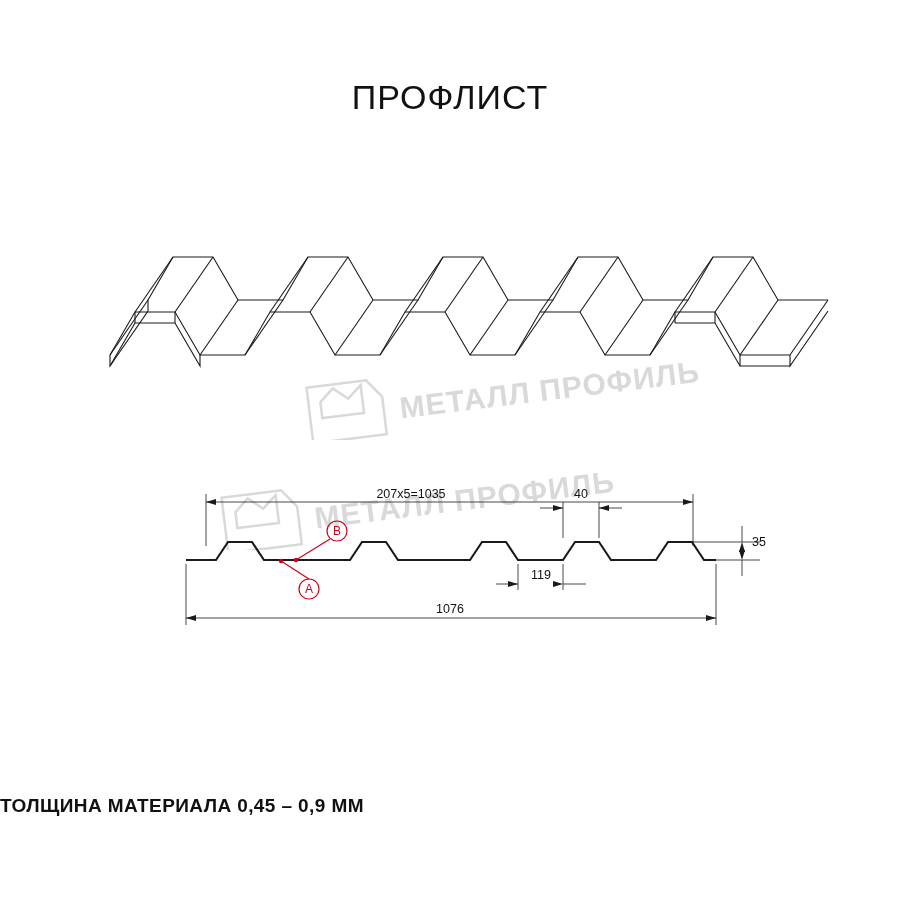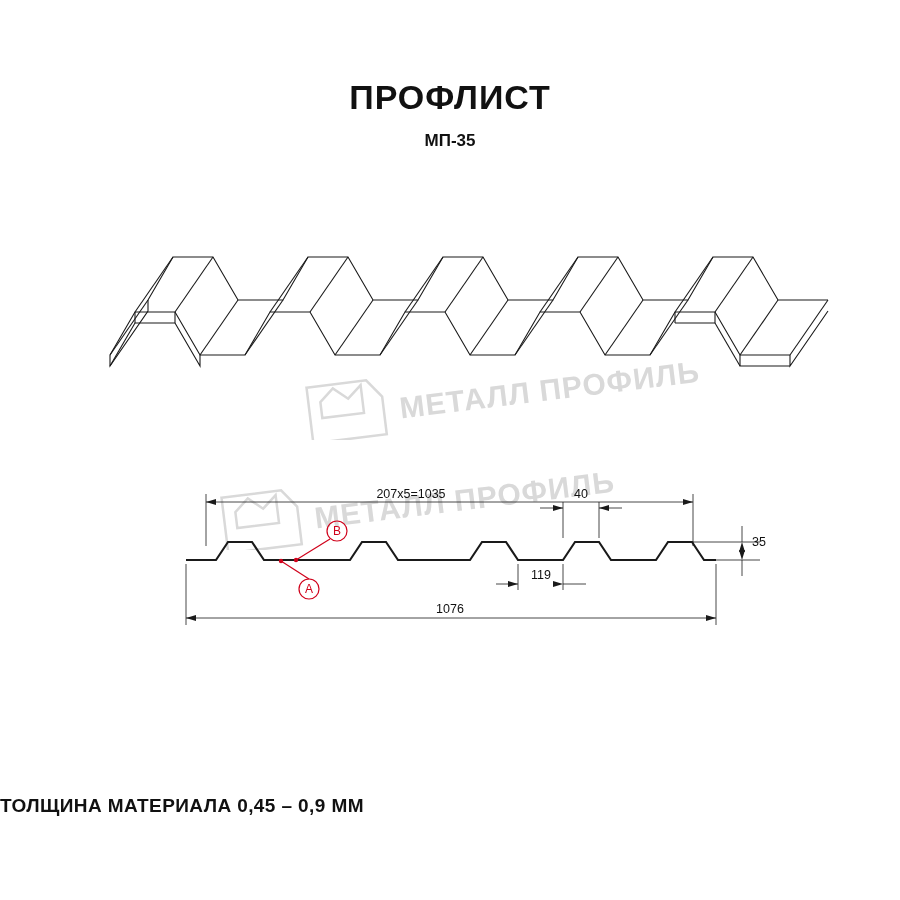--- a/index.html
+++ b/index.html
@@ -20,21 +20,21 @@
     width: 900px;
     height: 900px;
   }
   .title {
     position: absolute;
     top: 78px;
     left: 0;
     width: 900px;
     text-align: center;
     font-size: 34px;
-    font-weight: bold;
+    font-weight: normal;
     letter-spacing: 1px;
     color: #111111;
   }
   .subtitle {
     position: absolute;
     top: 131px;
     left: 0;
     width: 900px;
     text-align: center;
     font-size: 17px;
@@ -85,21 +85,20 @@
     fill: #d0021b;
     font-weight: normal;
   }
 </style>
 </head>
 <body>
 
 <div class="page">
 
   <div class="title">ПРОФЛИСТ</div>
-  <div class="subtitle">МП-35</div>
 
   <svg class="art" width="900" height="430" viewBox="0 0 900 430" style="top:0;left:0;">
 
     <g fill="none" stroke="#1a1a1a" stroke-width="1.1" stroke-linejoin="miter">
 
       <path d="M110,355
                L135,312 L175,312 L200,355
                L245,355 L270,312 L310,312 L335,355
                L380,355 L405,312 L445,312 L470,355
                L515,355 L540,312 L580,312 L605,355

